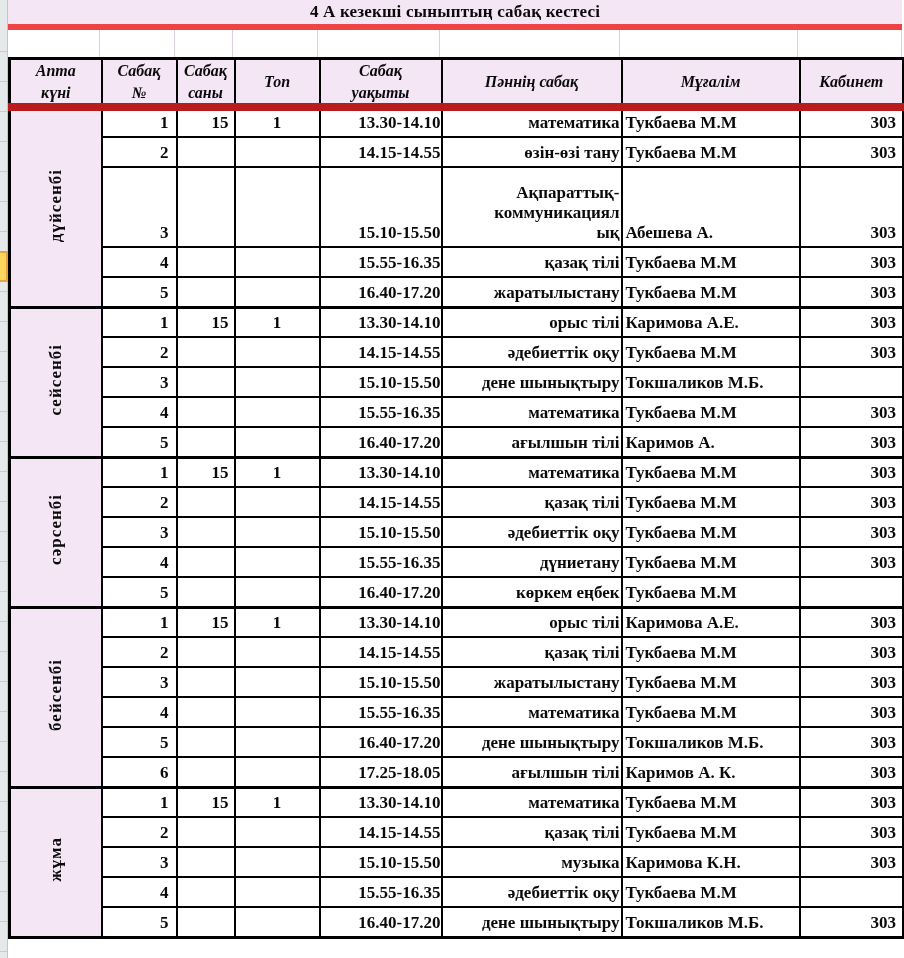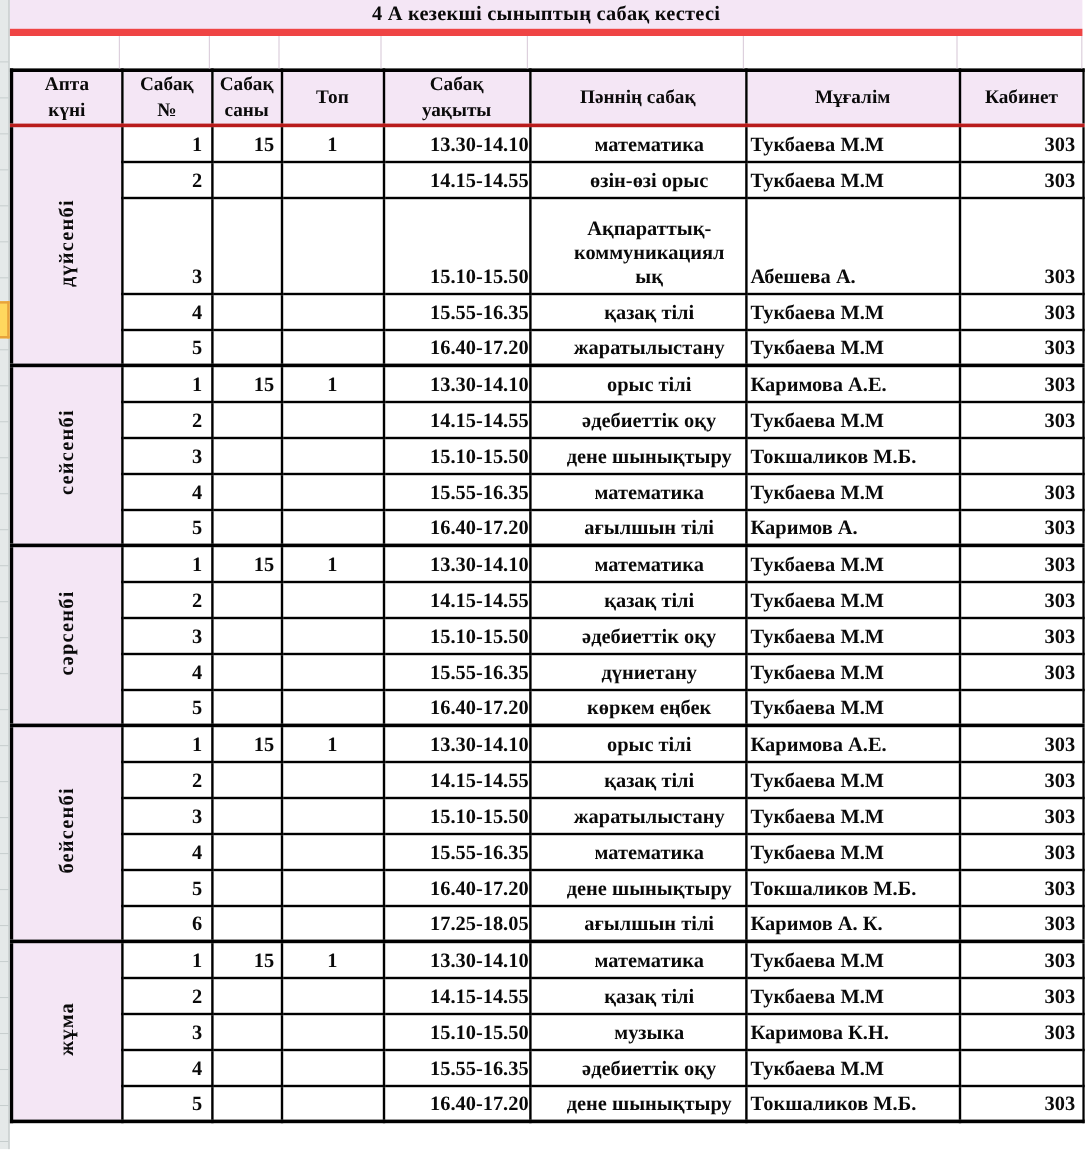--- a/index.html
+++ b/index.html
@@ -63,21 +63,21 @@
     border-collapse: collapse;
     table-layout: fixed;
     width: 894px;
     border: 3px solid #000;
   }
   th, td {
     border: 2px solid #000;
     font-weight: bold;
     overflow: hidden;
   }
-  thead tr { height: 46px; border-bottom: 3px solid #b91c1c; }
+  thead tr { height: 46px; border-bottom: 8px solid #b91c1c; font-style: italic; }
   th {
     background: #f4e6f5;
     font-size: 16px;
     text-align: center;
     vertical-align: middle;
     white-space: pre-line;
     line-height: 1.35;
     padding: 0 1px;
   }
   tbody.day-group { border-top: 3px solid #000; }
@@ -101,21 +101,21 @@
     writing-mode: vertical-rl;
     transform: rotate(180deg);
     font-size: 17px;
     letter-spacing: 1px;
     white-space: nowrap;
   }
   td.num     { text-align: right; padding-right: 7px; }
   td.children{ text-align: right; padding-right: 5px; }
   td.group   { text-align: center; }
   td.time    { text-align: right; padding-left: 3px; white-space: nowrap; }
-  td.subject { text-align: center; padding-left: 20px; padding-right: 1px; white-space: pre-line; }
+  td.subject { text-align: right; padding-left: 20px; padding-right: 1px; white-space: pre-line; }
   td.teacher { text-align: left; padding-left: 3px; white-space: nowrap; }
   td.room    { text-align: right; padding-right: 6px; }
 </style>
 </head>
 <body>
 
 <div class="stage">
 
   <div class="left-strip"></div>
   <div class="cell-marker"></div>
@@ -172,21 +172,21 @@
             <td class="time">13.30-14.10</td>
             <td class="subject">математика</td>
             <td class="teacher">Тукбаева М.М</td>
             <td class="room">303</td>
           </tr>
           <tr>
             <td class="num">2</td>
             <td class="children"></td>
             <td class="group"></td>
             <td class="time">14.15-14.55</td>
-            <td class="subject">өзін-өзі орыс</td>
+            <td class="subject">өзін-өзі тану</td>
             <td class="teacher">Тукбаева М.М</td>
             <td class="room">303</td>
           </tr>
           <tr class="tall">
             <td class="num">3</td>
             <td class="children"></td>
             <td class="group"></td>
             <td class="time">15.10-15.50</td>
             <td class="subject">Ақпараттық-
 коммуникациял

